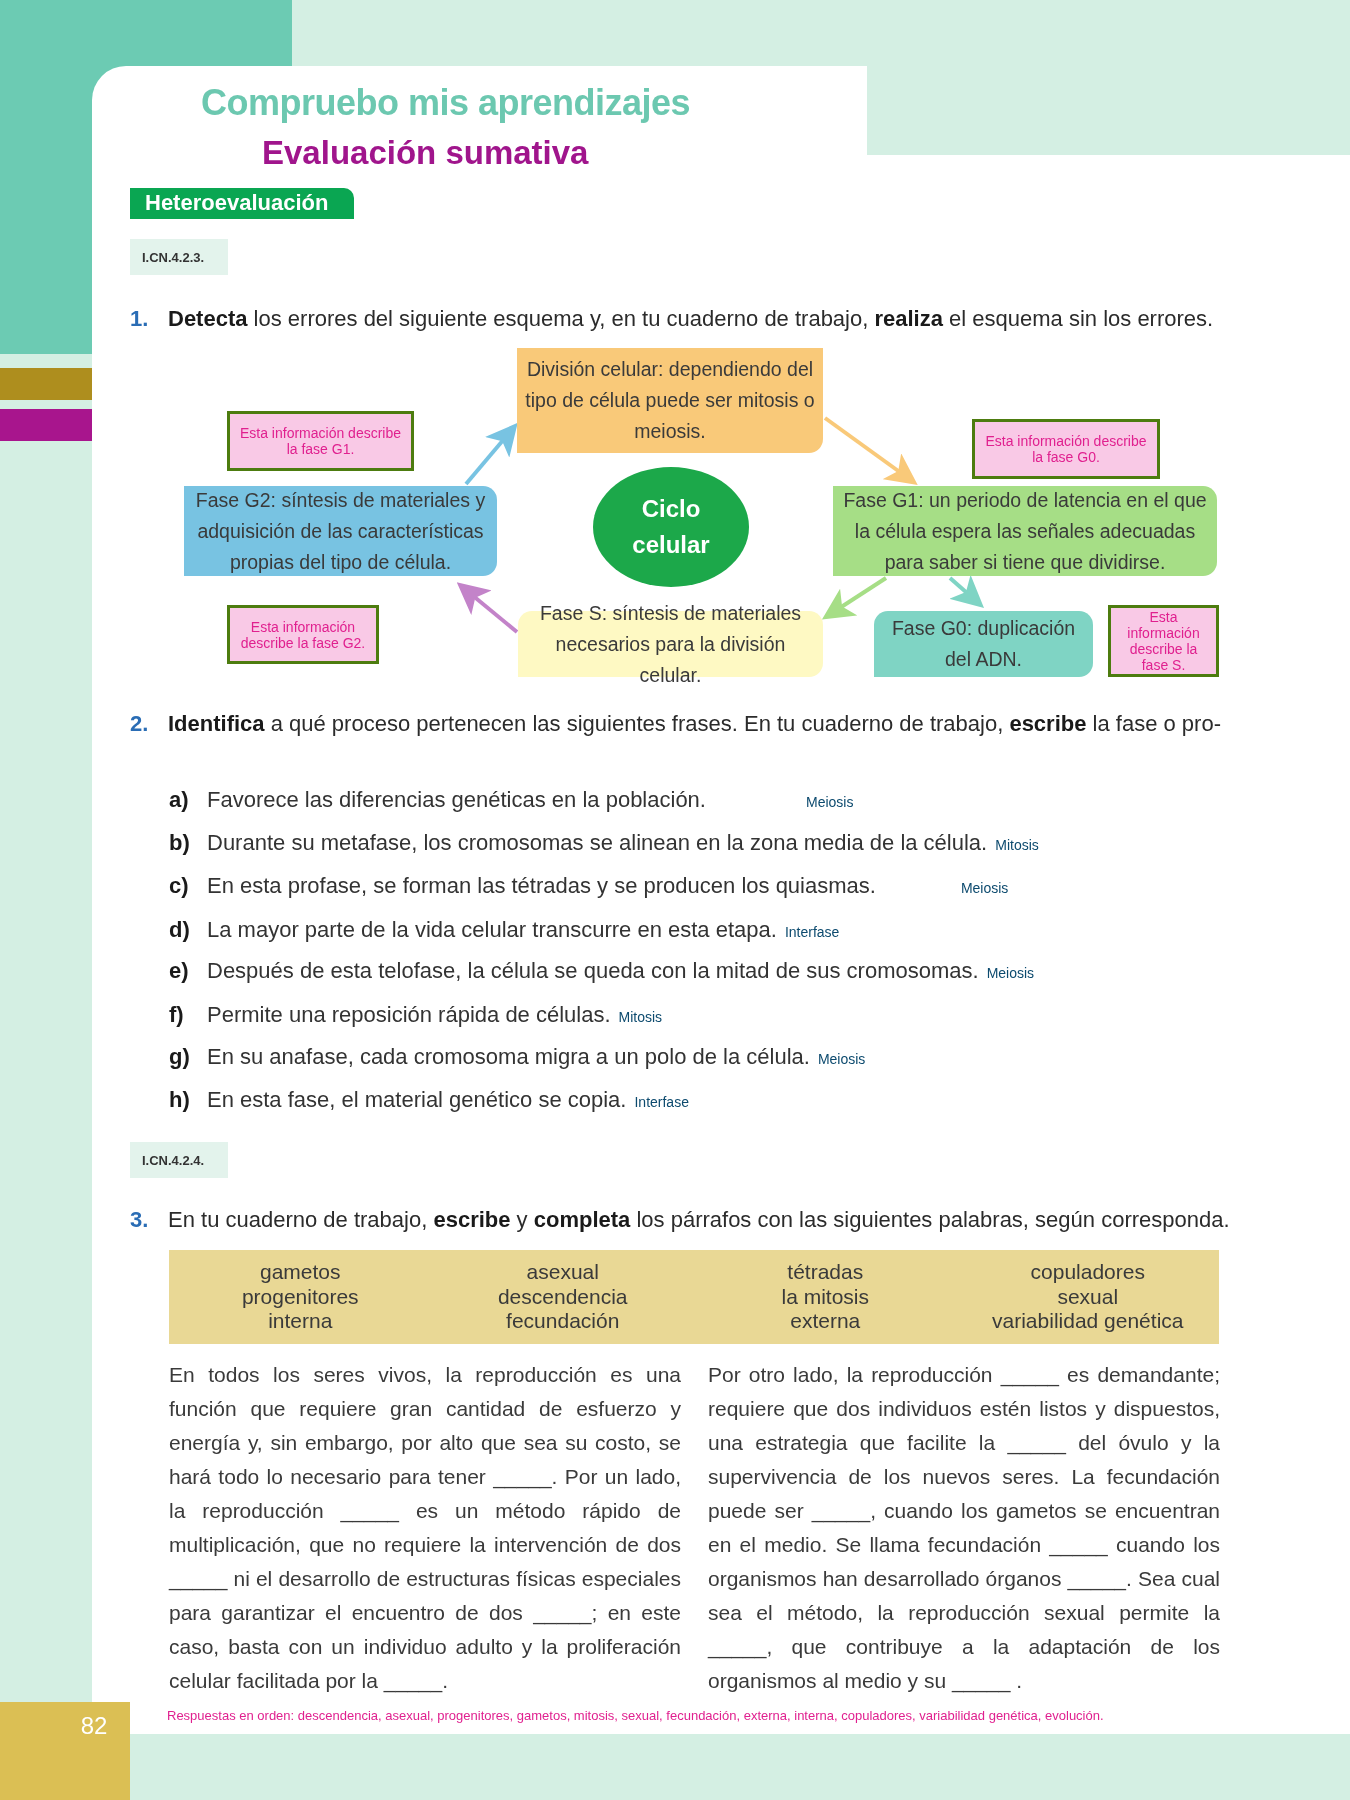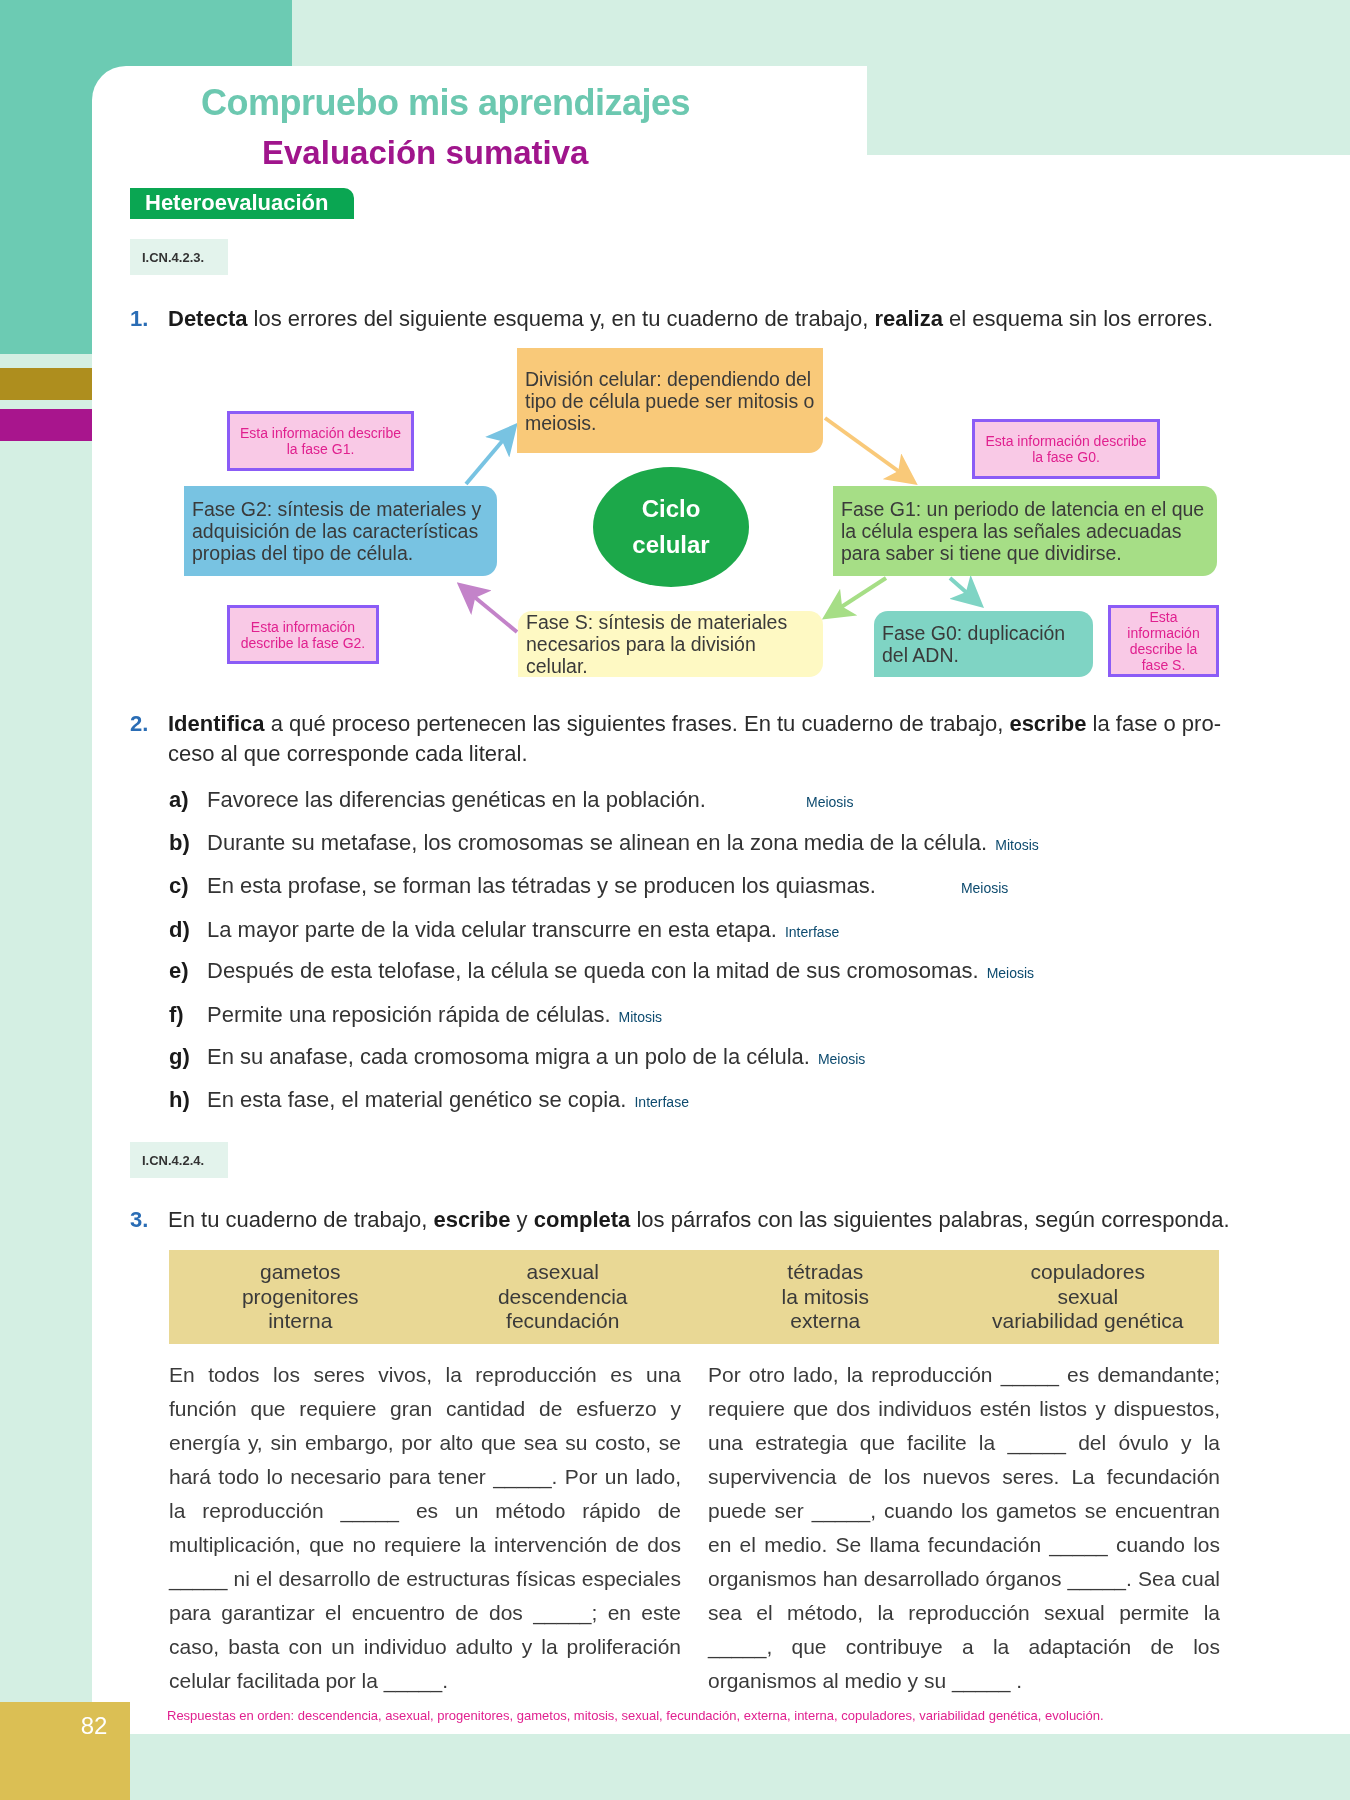--- a/index.html
+++ b/index.html
@@ -18,27 +18,27 @@
 
   .title { left: 201px; top: 82px; font-size: 36px; font-weight: bold; color: #6cc8b0; letter-spacing: -0.5px; }
   .subtitle { left: 262px; top: 134px; font-size: 33px; font-weight: bold; color: #a0158c; }
   .hetero { left: 130px; top: 188px; width: 224px; height: 31px; background: #0aa652; color: #fff; font-weight: bold; font-size: 22px; padding: 2px 0 0 15px; border-top-right-radius: 10px; }
   .code-box { width: 98px; height: 36px; background: #e3f3ec; font-size: 13px; font-weight: bold; color: #333; padding: 11px 0 0 12px; }
 
   .q { font-size: 22px; line-height: 30px; color: #2b2b2b; }
   .q .num { color: #2a6db5; font-weight: bold; display: inline-block; width: 38px; }
   .q b { font-weight: bold; color: #1a1a1a; }
 
-  .box { position: absolute; display: flex; align-items: center; justify-content: center; text-align: left; font-size: 19.5px; line-height: 22px; color: #3a3a3a; padding: 4px 8px; }
+  .box { position: absolute; display: flex; align-items: center; justify-content: center; text-align: center; font-size: 19.5px; line-height: 31px; color: #3a3a3a; padding: 4px 8px; }
   .orange { background: #f9c979; border-radius: 0 0 14px 0; }
   .blue { background: #78c3e2; border-radius: 0 14px 14px 0; }
   .green { background: #a6de86; border-radius: 0 14px 14px 0; }
   .purple { background: #fef9c3; border-radius: 14px 14px 14px 0; }
   .tealbox { background: #7fd4c4; border-radius: 14px 14px 14px 0; }
-  .note { position: absolute; background: #f9c9e6; border: 3px solid #8b5cf6; color: #e0208f; font-size: 14px; line-height: 16px; display: flex; align-items: center; justify-content: center; text-align: center; padding: 2px 4px; }
+  .note { position: absolute; background: #f9c9e6; border: 3px solid #4d7c0f; color: #e0208f; font-size: 14px; line-height: 16px; display: flex; align-items: center; justify-content: center; text-align: center; padding: 2px 4px; }
   .circle { left: 593px; top: 467px; width: 156px; height: 120px; border-radius: 50%; background: #1ca84a; color: #fff; font-weight: bold; font-size: 24px; line-height: 36px; display: flex; flex-direction: column; align-items: center; justify-content: center; }
 
   .item { position: absolute; left: 169px; font-size: 22px; line-height: 28px; color: #333; white-space: nowrap; }
   .item .lt { font-weight: bold; display: inline-block; width: 38px; color: #1a1a1a; }
   .ans { color: #0c4a6e; font-size: 14px; margin-left: 8px; }
 
   .words { left: 169px; top: 1250px; width: 1050px; height: 94px; background: #e9d895; display: flex; }
   .words .col { flex: 1; text-align: center; font-size: 21px; line-height: 24.5px; color: #3a3a3a; padding-top: 10px; }
 
   .para { position: absolute; top: 1358px; width: 512px; font-size: 21px; line-height: 34px; text-align: justify; color: #3a3a3a; }
@@ -101,21 +101,20 @@
   <span>celular</span>
 </div>
 <div class="box green" style="left:833px; top:486px; width:384px; height:90px;">Fase G1: un periodo de latencia en el que la célula espera las señales adecuadas para saber si tiene que dividirse.</div>
 <div class="note" style="left:227px; top:605px; width:152px; height:59px;">Esta información describe la fase G2.</div>
 <div class="box purple" style="left:518px; top:611px; width:305px; height:66px;">Fase S: síntesis de materiales necesarios para la división celular.</div>
 <div class="box tealbox" style="left:874px; top:611px; width:219px; height:66px;">Fase G0: duplicación del ADN.</div>
 <div class="note" style="left:1108px; top:605px; width:111px; height:72px;">Esta información describe la fase S.</div>
 
 <div class="abs q" style="left:130px; top:709px; width:1090px;">
   <div style="white-space:nowrap;"><span class="num">2.</span><b>Identifica</b><span> a qué proceso pertenecen las siguientes frases. En tu cuaderno de trabajo, </span><b>escribe</b><span> la fase o pro-</span></div>
-  <div style="padding-left:38px;">ceso al que corresponde cada literal.</div>
 </div>
 
 <div class="item" style="top:786px;"><span class="lt">a)</span><span>Favorece las diferencias genéticas en la población.</span><span class="ans" style="margin-left:100px;">Meiosis</span></div>
 <div class="item" style="top:829px;"><span class="lt">b)</span><span>Durante su metafase, los cromosomas se alinean en la zona media de la célula.</span><span class="ans">Mitosis</span></div>
 <div class="item" style="top:872px;"><span class="lt">c)</span><span>En esta profase, se forman las tétradas y se producen los quiasmas.</span><span class="ans" style="margin-left:85px;">Meiosis</span></div>
 <div class="item" style="top:916px;"><span class="lt">d)</span><span>La mayor parte de la vida celular transcurre en esta etapa.</span><span class="ans">Interfase</span></div>
 <div class="item" style="top:957px;"><span class="lt">e)</span><span>Después de esta telofase, la célula se queda con la mitad de sus cromosomas.</span><span class="ans">Meiosis</span></div>
 <div class="item" style="top:1001px;"><span class="lt">f)</span><span>Permite una reposición rápida de células.</span><span class="ans">Mitosis</span></div>
 <div class="item" style="top:1043px;"><span class="lt">g)</span><span>En su anafase, cada cromosoma migra a un polo de la célula.</span><span class="ans">Meiosis</span></div>
 <div class="item" style="top:1086px;"><span class="lt">h)</span><span>En esta fase, el material genético se copia.</span><span class="ans">Interfase</span></div>

